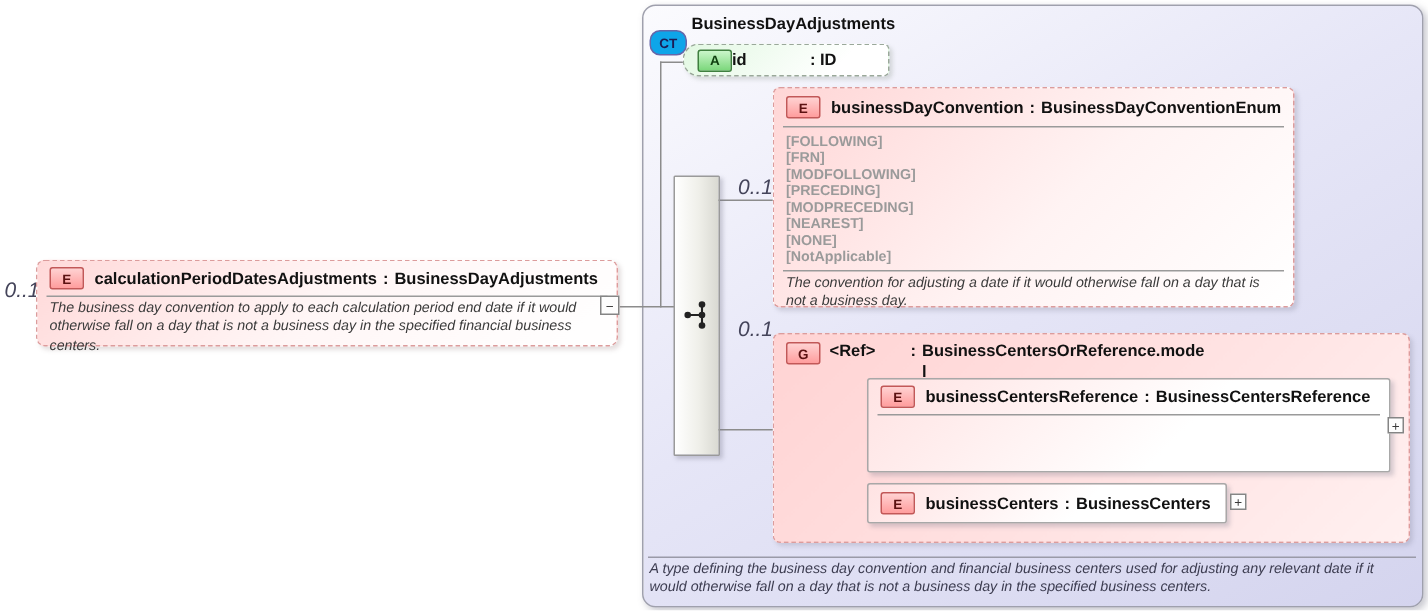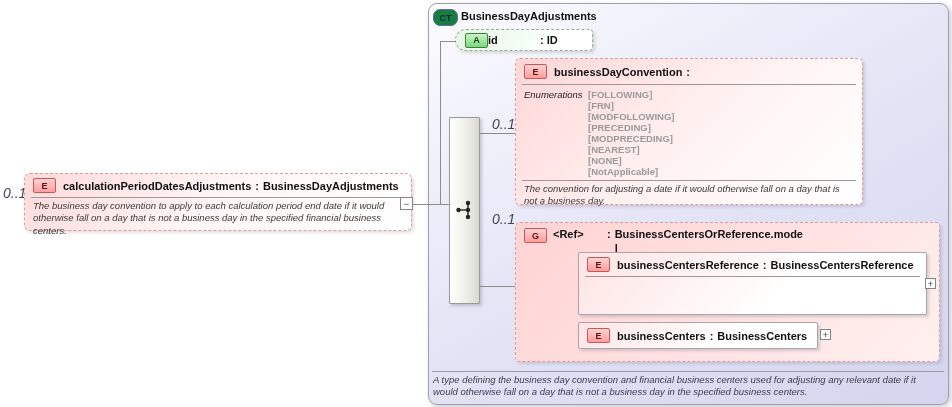--- a/index.html
+++ b/index.html
@@ -7,22 +7,22 @@
           font-family:"Liberation Sans", sans-serif;}
 
   
   .line{position:absolute;background:#8c8c8c;}
   .card{position:absolute;font-size:14px;font-style:italic;color:#44445a;}
 
   .badge{display:inline-flex;align-items:center;justify-content:center;
          width:21px;height:13px;font-size:9px;font-weight:bold;border-radius:2px;flex:0 0 auto;}
   .badge-e,.badge-g{background:linear-gradient(180deg,#ffd2d2,#ff9d9d);border:1px solid #c25858;color:#5c1212;}
   .badge-a{background:linear-gradient(180deg,#caf6ca,#7bd77b);border:1px solid #3f7f3f;color:#0f3f0f;}
-  .badge-ct{position:absolute;left:433px;top:9px;width:23px;height:15px;display:flex;align-items:center;justify-content:center;
-            background:#15803d;border:1px solid #6567aa;border-radius:7px;color:#1c1c55;font-size:9px;font-weight:bold;}
+  .badge-ct{position:absolute;left:433px;top:20px;width:23px;height:15px;display:flex;align-items:center;justify-content:center;
+            background:#0ea5e9;border:1px solid #6567aa;border-radius:7px;color:#1c1c55;font-size:9px;font-weight:bold;}
 
   .title{font-size:11px;font-weight:bold;color:#111;white-space:nowrap;}
   .colon{margin:0 4px;font-size:11px;font-weight:bold;color:#111;}
   .desc{font-size:9.5px;font-style:italic;color:#3a3a3a;line-height:1.3;}
   .sep{border-top:1px solid #9a9a9a;margin:3px 6px 0 6px;}
 
   .pinkbox{position:absolute;border:1px dashed #dc9c9c;border-radius:5px;
            background:linear-gradient(135deg,#ffd6d6 0%,#fff3f3 55%,#ffffff 100%);
            box-shadow:2px 2px 3px rgba(120,120,140,0.25);}
   .solidbox{position:absolute;border:1px solid #a8a8a8;border-radius:2px;
@@ -136,24 +136,24 @@
     <span id="id-name" class="title">id</span>
     <span class="colon" style="margin:0 3px 0 0;">:</span>
     <span class="title">ID</span>
   </div>
 
   <div id="bdc-box" class="pinkbox">
     <div class="hdr">
       <span class="badge badge-e">E</span>
       <span class="title" style="margin-left:7px;">businessDayConvention</span>
       <span class="colon">:</span>
+      <span class="title">BusinessDayConventionEnum</span>
     </div>
     <div class="sep"></div>
     <div class="enum-wrap">
-      <span class="enum-label">Enumerations</span>
       <div class="enum-values">
         <div>[FOLLOWING]</div>
         <div>[FRN]</div>
         <div>[MODFOLLOWING]</div>
         <div>[PRECEDING]</div>
         <div>[MODPRECEDING]</div>
         <div>[NEAREST]</div>
         <div>[NONE]</div>
         <div>[NotApplicable]</div>
       </div>

